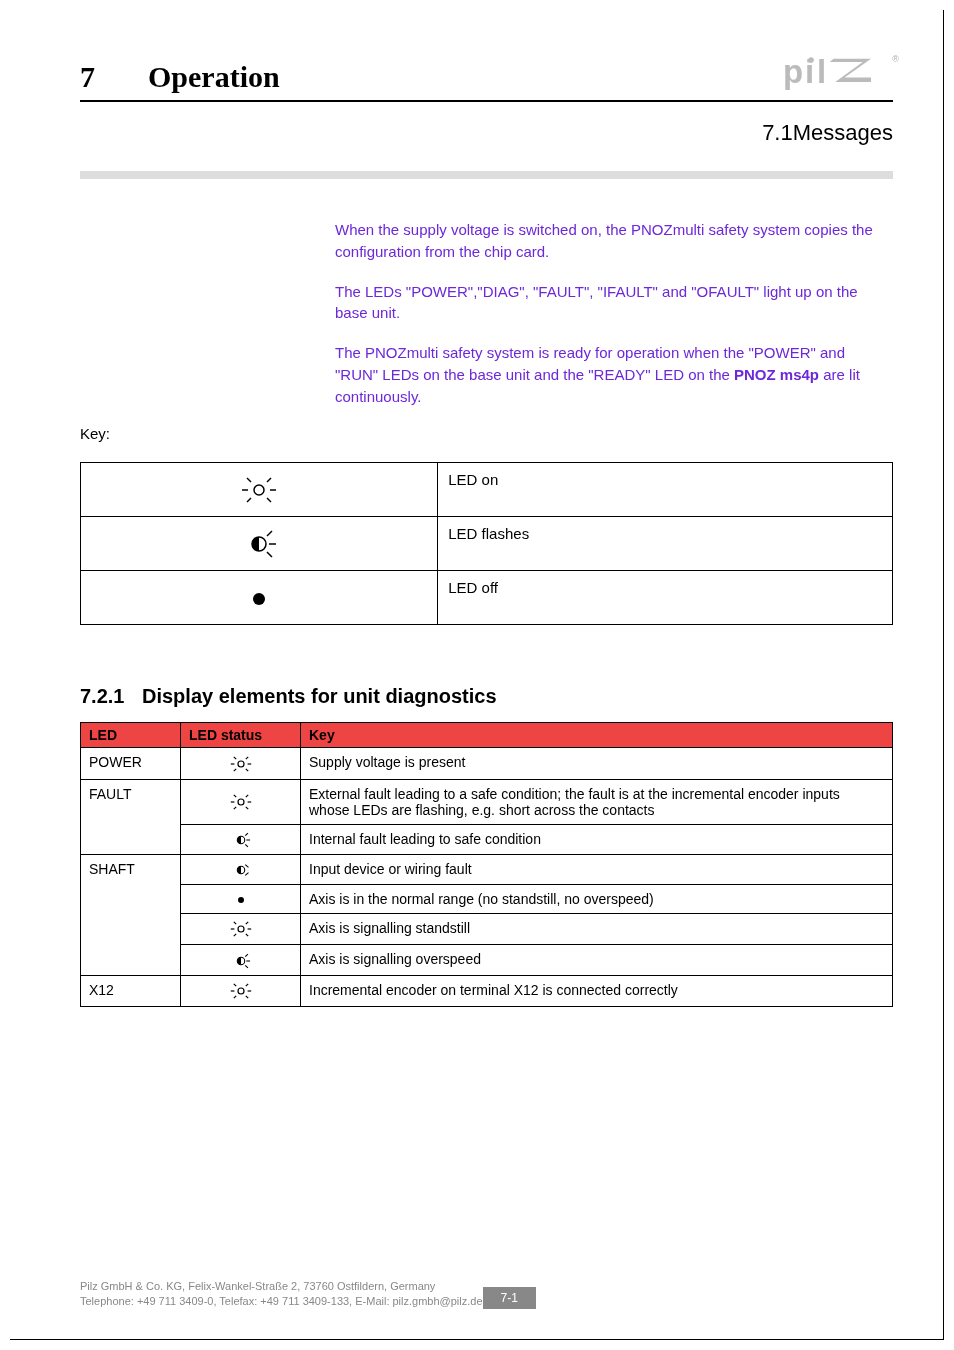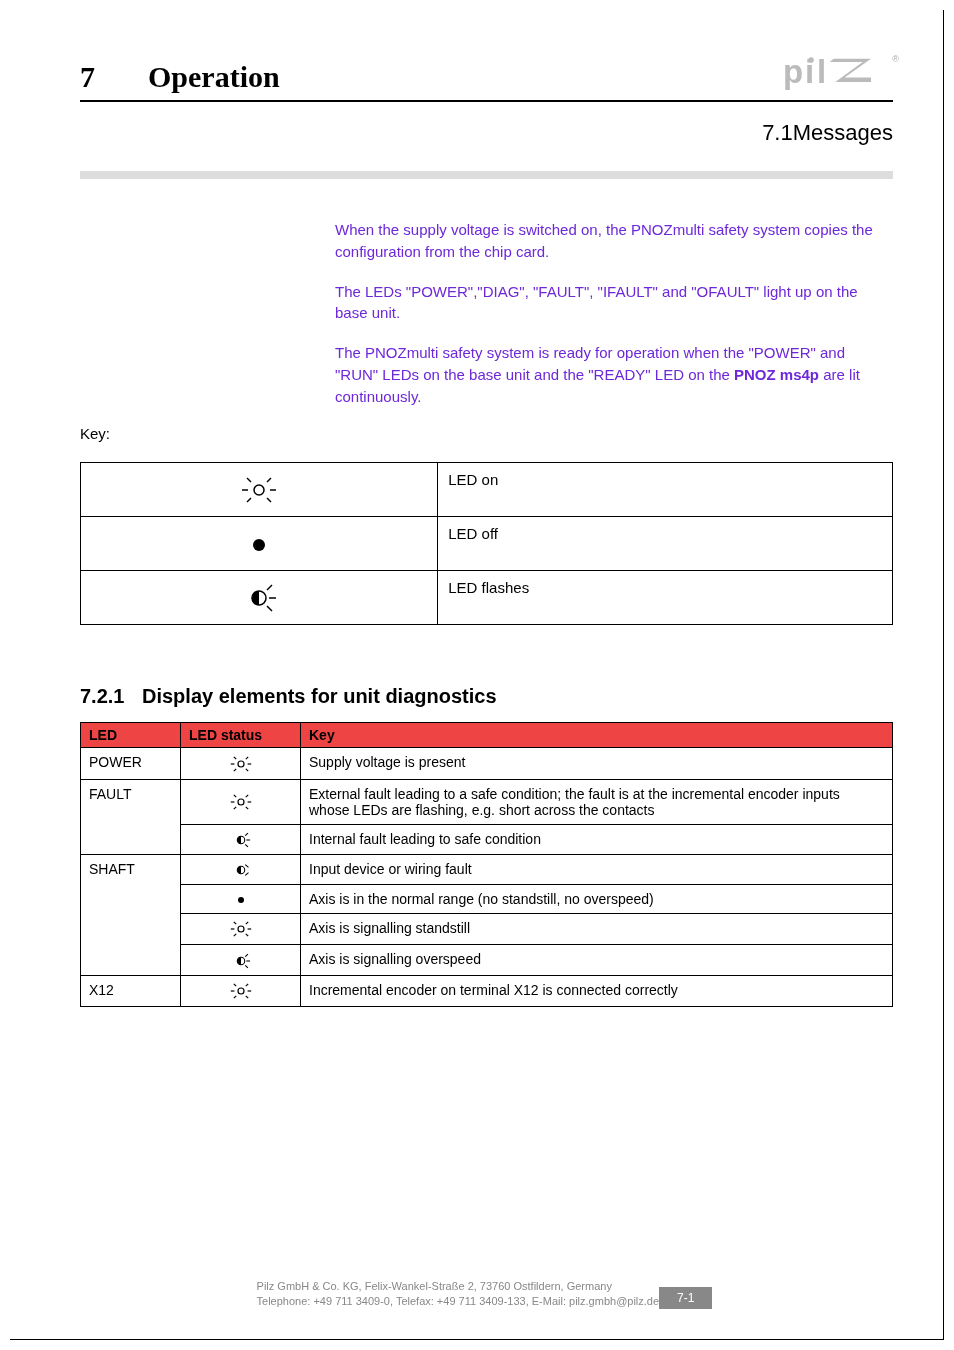--- a/index.html
+++ b/index.html
@@ -138,21 +138,21 @@
       width: 120px;
       text-align: center;
       vertical-align: middle;
     }
     .footer {
       position: absolute;
       bottom: 30px;
       left: 70px;
       right: 54px;
       display: flex;
-      justify-content: center;
+      justify-content: flex-start;
       align-items: flex-end;
     }
     .footer-address {
       font-size: 11px;
       color: #888;
       line-height: 1.35;
     }
     .page-num {
       background: #888;
       color: #fff;
@@ -210,37 +210,37 @@
           <line x1="12" y1="7" x2="8" y2="3" stroke="#000" stroke-width="1.5"></line>
           <line x1="28" y1="7" x2="32" y2="3" stroke="#000" stroke-width="1.5"></line>
           <line x1="12" y1="23" x2="8" y2="27" stroke="#000" stroke-width="1.5"></line>
           <line x1="28" y1="23" x2="32" y2="27" stroke="#000" stroke-width="1.5"></line>
         </svg>
       </td>
       <td>LED on</td>
     </tr>
     <tr>
       <td class="icon-cell">
-        <svg class="icon-svg" width="20" height="16" viewBox="0 0 20 16">
-          <circle cx="10" cy="8" r="6" fill="#000"></circle>
-        </svg>
-      </td>
-      <td>LED off</td>
-    </tr>
-    <tr>
-      <td class="icon-cell">
         <svg class="icon-svg" width="40" height="30" viewBox="0 0 40 30">
           <path d="M 20 8 A 7 7 0 0 0 20 22 Z" fill="#000"></path>
           <circle cx="20" cy="15" r="7" fill="none" stroke="#000" stroke-width="1.5"></circle>
           <line x1="28" y1="7" x2="33" y2="2" stroke="#000" stroke-width="1.5"></line>
           <line x1="30" y1="15" x2="37" y2="15" stroke="#000" stroke-width="1.5"></line>
           <line x1="28" y1="23" x2="33" y2="28" stroke="#000" stroke-width="1.5"></line>
         </svg>
       </td>
       <td>LED flashes</td>
+    </tr>
+    <tr>
+      <td class="icon-cell">
+        <svg class="icon-svg" width="20" height="16" viewBox="0 0 20 16">
+          <circle cx="10" cy="8" r="6" fill="#000"></circle>
+        </svg>
+      </td>
+      <td>LED off</td>
     </tr>
   </tbody>
     </table>
 
   <h3 class="subsection-heading">
     <span class="subsection-num">7.2.1</span><span>Display elements for unit diagnostics</span>
   </h3>
 
   <table class="diag-table">
     <tbody>

